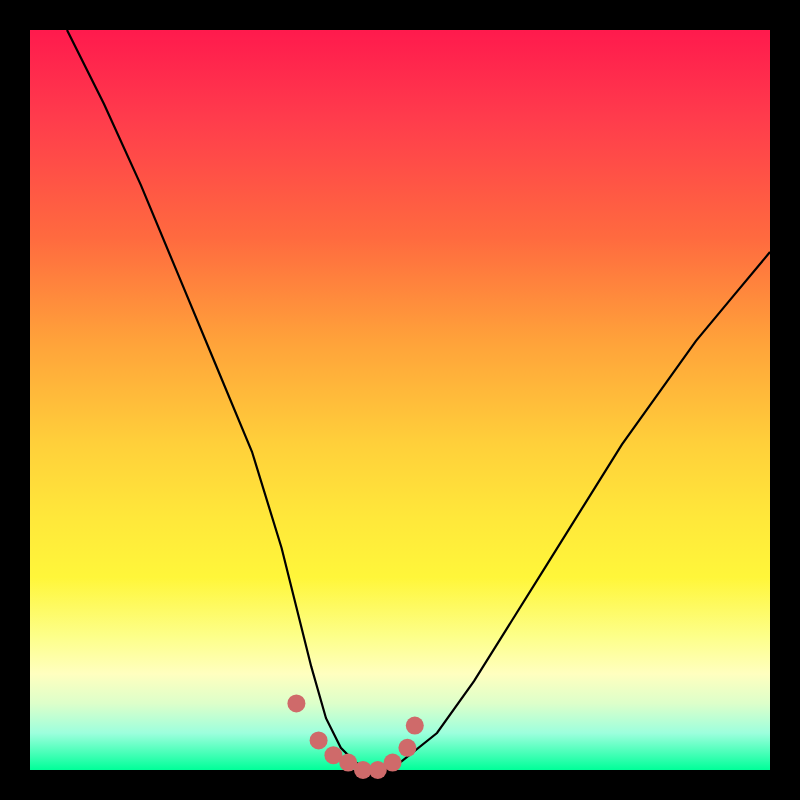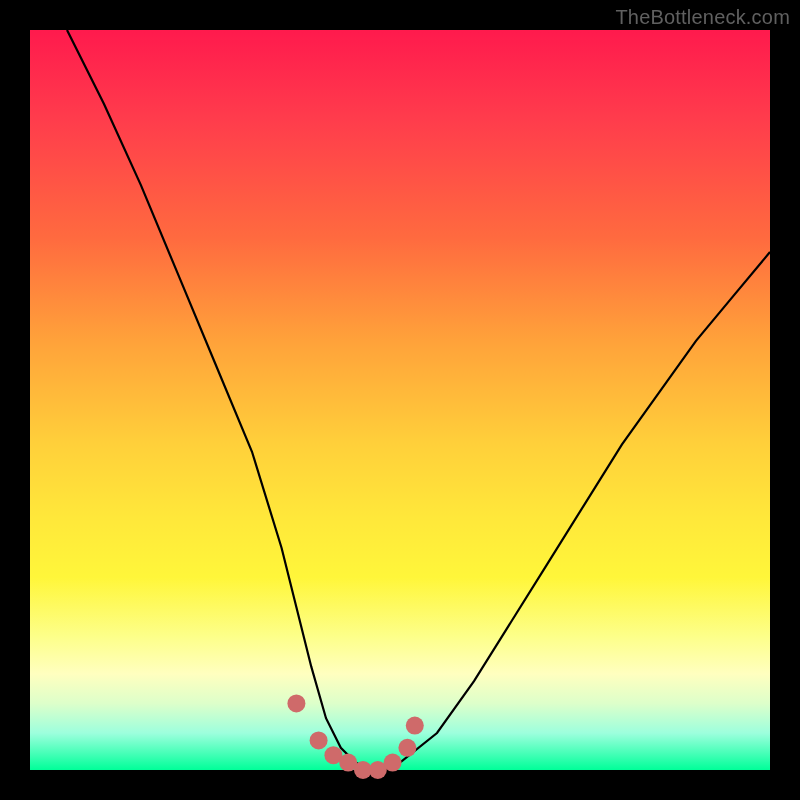--- a/index.html
+++ b/index.html
@@ -72,14 +72,13 @@
         <circle cx="303.4" cy="725.2" r="9" fill="#cf6a6a"></circle>
         <circle cx="318.2" cy="732.6" r="9" fill="#cf6a6a"></circle>
         <circle cx="333.0" cy="740.0" r="9" fill="#cf6a6a"></circle>
         <circle cx="347.8" cy="740.0" r="9" fill="#cf6a6a"></circle>
         <circle cx="362.6" cy="732.6" r="9" fill="#cf6a6a"></circle>
         <circle cx="377.4" cy="717.8" r="9" fill="#cf6a6a"></circle>
         <circle cx="384.8" cy="695.6" r="9" fill="#cf6a6a"></circle>
       </g>
   </svg>
 
-  <div class="watermark">TheBottleneck.com</div>
 </div>
 
 </body></html>

